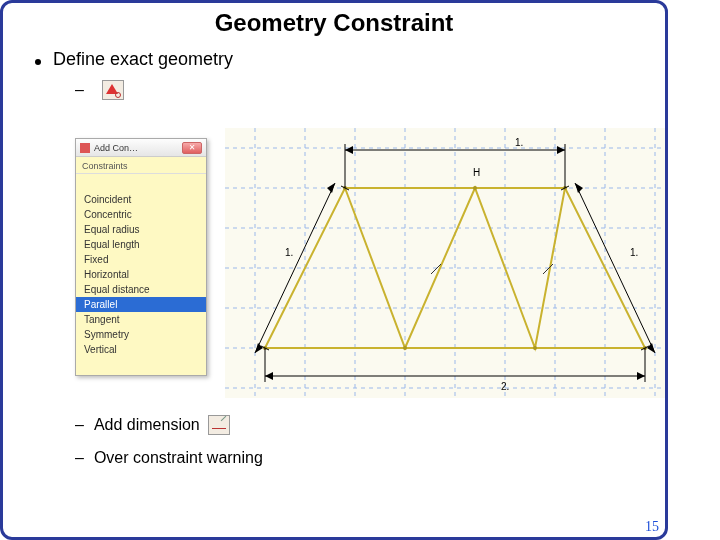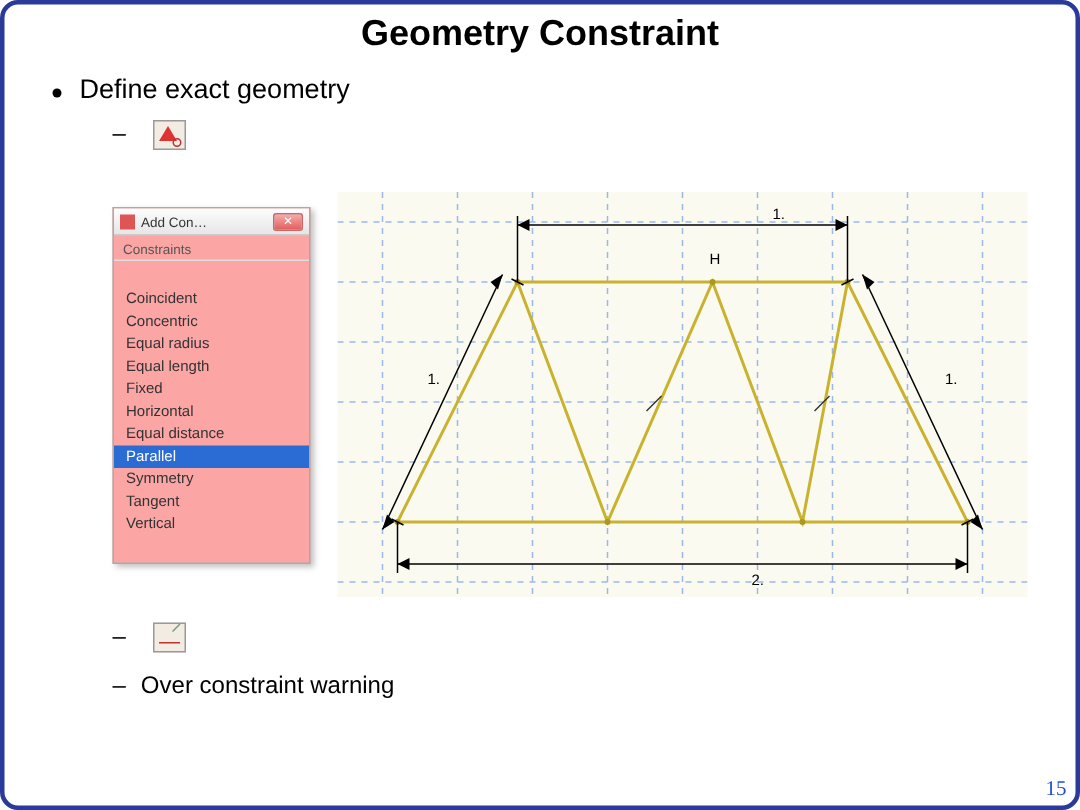--- a/index.html
+++ b/index.html
@@ -1,33 +1,33 @@
 <!DOCTYPE html>
 <html><head>
 <meta charset="utf-8">
 <style>
   *{box-sizing:border-box;margin:0;padding:0}
   body{background:#fff;font-family:"Comic Sans MS","Comic Sans",cursive,sans-serif}
-  .slide{width:720px;height:540px;border:3px solid #2a3a9a;border-radius:12px;position:relative;background:#fff;overflow:hidden}
+  .slide{width:668px;height:540px;border:3px solid #2a3a9a;border-radius:12px;position:relative;background:#fff;overflow:hidden}
   .title{text-align:center;font-weight:bold;font-size:24px;margin-top:6px}
   .content{padding:6px 18px 0 18px;font-size:18px}
   .b1{display:flex;align-items:flex-start;margin-top:6px}
   .b1 .dot{width:6px;height:6px;background:#000;border-radius:50%;margin:10px 12px 0 14px;flex:0 0 auto}
   .b2{display:flex;align-items:center;margin-top:10px;margin-left:54px;font-size:16px}
   .b2 .dash{margin-right:10px}
   .icon-box{display:inline-block;width:22px;height:20px;border:1px solid #999;background:#f3ece2;margin-left:8px;position:relative;vertical-align:middle}
   .icon-box.red .tri{position:absolute;left:3px;top:3px;width:0;height:0;border-left:6px solid transparent;border-right:6px solid transparent;border-bottom:10px solid #d33}
   .icon-box.red .circ{position:absolute;right:2px;bottom:1px;width:6px;height:6px;border:1px solid #b33;border-radius:50%}
   .icon-box.dim .l1{position:absolute;left:3px;top:12px;width:14px;height:1px;background:#b33}
   .icon-box.dim .l2{position:absolute;right:2px;top:2px;width:7px;height:1px;background:#798;transform:rotate(-45deg)}
 
   .figure-area{position:absolute;left:72px;top:125px;width:610px;height:270px}
 
   
-  .dialog{position:absolute;left:0;top:10px;width:132px;background:#fca5a5;border:1px solid #aaa;box-shadow:2px 2px 4px rgba(0,0,0,0.25);font-family:Tahoma,Arial,sans-serif;font-size:10px}
+  .dialog{position:absolute;left:0;top:10px;width:132px;background:#fef9c3;border:1px solid #aaa;box-shadow:2px 2px 4px rgba(0,0,0,0.25);font-family:Tahoma,Arial,sans-serif;font-size:10px}
   .dlg-titlebar{height:18px;background:linear-gradient(#fdfdfd,#e6e6e6);border-bottom:1px solid #ccc;display:flex;align-items:center;padding:0 4px;justify-content:space-between}
   .dlg-titlebar .ticon{display:inline-block;width:10px;height:10px;background:#d55;margin-right:4px}
   .dlg-title{flex:1;color:#333;font-size:9px}
   .dlg-close{width:20px;height:12px;border:1px solid #c66;background:linear-gradient(#f7aaaa,#e06060);color:#fff;font-size:8px;text-align:center;line-height:10px;border-radius:2px}
   .dlg-section{padding:4px 6px 2px 6px;color:#555;font-size:9px}
   .dlg-list{border-top:1px solid #ddd;padding:18px 0}
   .dlg-item{padding:2px 8px;color:#333;cursor:default}
   .dlg-item.sel{background:#2b6cd4;color:#fff}
 
   
@@ -73,22 +73,22 @@
       <div class="dlg-section">Constraints</div>
       <div class="dlg-list" id="dlg-list">
           <div class="dlg-item">Coincident</div>
           <div class="dlg-item">Concentric</div>
           <div class="dlg-item">Equal radius</div>
           <div class="dlg-item">Equal length</div>
           <div class="dlg-item">Fixed</div>
           <div class="dlg-item">Horizontal</div>
           <div class="dlg-item">Equal distance</div>
           <div class="dlg-item sel">Parallel</div>
+          <div class="dlg-item">Tangent</div>
           <div class="dlg-item">Symmetry</div>
-          <div class="dlg-item">Tangent</div>
           <div class="dlg-item">Vertical</div>
         </div>
     </div>
 
     <div class="canvas">
       <svg viewBox="0 0 460 270">
 
         <g>
           <line class="gridline" x1="0" y1="20" x2="460" y2="20"></line>
           <line class="gridline" x1="0" y1="60" x2="460" y2="60"></line>
@@ -163,20 +163,21 @@
           <line class="dim" x1="416" y1="222" x2="424" y2="218"></line>
           <text class="dimtxt" x="405" y="128">1.</text>
         </g>
       </svg>
     </div>
   </div>
 
   <div style="position:absolute;left:18px;top:402px;right:18px">
     <div class="b2">
       <span class="dash">–</span>
+      <span>Add dimension</span>
       <span class="icon-box dim">
           <span class="l1"></span>
           <span class="l2"></span>
         </span>
     </div>
     <div class="b2" style="margin-top:14px">
       <span class="dash">–</span>
       <span>Over constraint warning</span>
     </div>
   </div>

